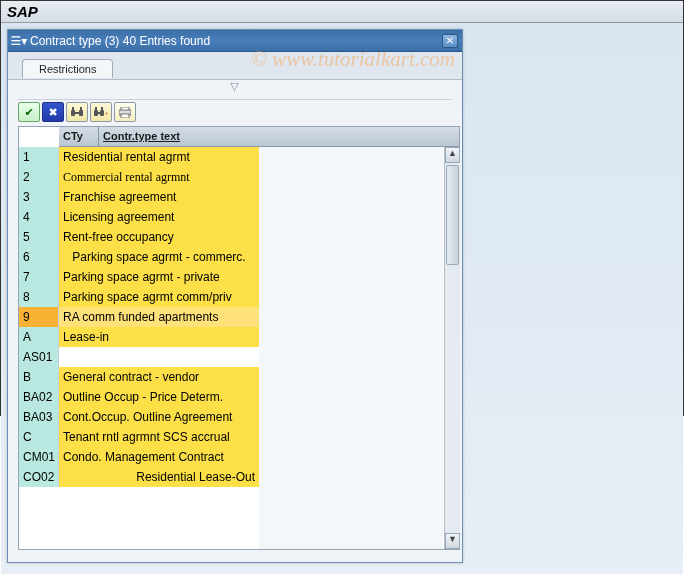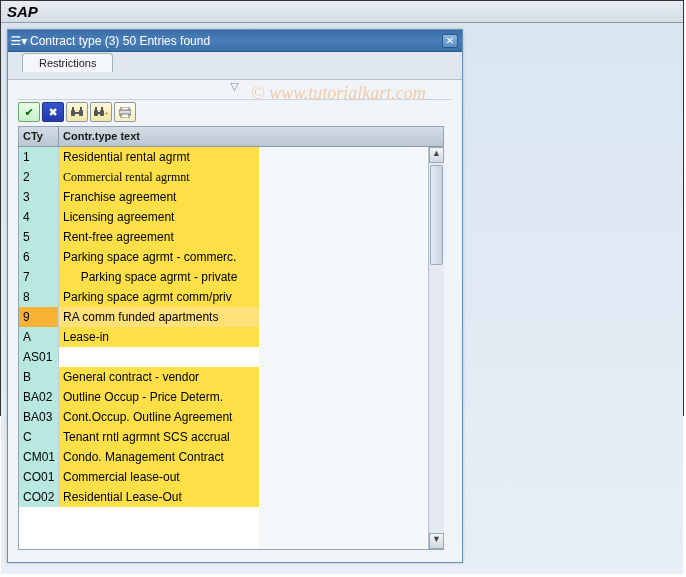--- a/index.html
+++ b/index.html
@@ -31,28 +31,27 @@
   .app-body {
     position: relative;
     height: 551px;
     background: linear-gradient(to bottom, #d9e6f2 0%, #e8eef5 100%);
     padding: 6px;
   }
   .watermark {
     position: absolute;
     top: 24px;
     left: 250px;
-    font-size: 18px;
+    font-size: 21px;
     color: #f0b070;
     opacity: 0.6;
     font-family: Georgia, serif;
     font-style: italic;
     pointer-events: none;
     z-index: 50;
-    margin-top: 36px;
   }
   .dialog {
     position: relative;
     width: 456px;
     height: 534px;
     background: #f0f4f8;
     border: 1px solid #6a8fb5;
     box-shadow: 0 0 3px rgba(0,0,0,0.2);
   }
   .dialog-titlebar {
@@ -82,21 +81,21 @@
     text-align: center;
     font-size: 10px;
     line-height: 12px;
     cursor: pointer;
     border-radius: 2px;
   }
   .tab-strip {
     height: 28px;
     background: #e0e6ee;
     border-bottom: 1px solid #b0bcc8;
-    padding-top: 0;
+    padding-top: 6px;
     padding-left: 14px;
   }
   .tab {
     display: inline-block;
     background: linear-gradient(to bottom,#f6f8fa,#dde4ec);
     border: 1px solid #a0adb9;
     border-bottom: none;
     border-radius: 4px 4px 0 0;
     padding: 3px 16px;
     font-size: 11px;
@@ -138,40 +137,41 @@
     justify-content: center;
     font-size: 11px;
   }
   .tbtn-check { background: linear-gradient(to bottom,#e8ffe8,#c8f0c8); color:#006400; border-color:#6aa56a;}
   .tbtn-cancel { background: linear-gradient(to bottom,#3355cc,#223aaa); color:#fff; border-color:#223388;}
   .tbtn-find,.tbtn-findnext { background: linear-gradient(to bottom,#fff8d8,#f0e6a8); }
   .tbtn-print { background: linear-gradient(to bottom,#fffff0,#f5eec0); }
 
   .table-wrap {
     position: relative;
-    margin: 2px 18px 10px 10px;
+    margin: 2px 2px 10px 10px;
     border: 1px solid #94a4b4;
     background: #fff;
     height: 424px;
+    padding-left: 40px;
   }
   .headers {
     display: flex;
     background: linear-gradient(to bottom,#d4dde6,#bac6d2);
     border-bottom: 1px solid #8a99a8;
     height: 20px;
     font-weight: bold;
     font-size: 11px;
     color: #1a1a1a;
   }
   .hcell {
     border-right: 1px solid #8a99a8;
     padding: 3px 4px;
   }
   .hcell.cty { width: 40px; }
-  .hcell.text { flex: 1; border-right: none; }
+  .hcell.text { flex: 1; border-right: none; text-decoration: underline; }
   .row {
     display: flex;
     height: 20px;
     font-size: 12px;
     color: #000;
   }
   .cell {
     padding: 3px 4px;
     overflow: hidden;
     white-space: nowrap;
@@ -233,21 +233,21 @@
 <div class="outer-border">
   <div class="app-titlebar">
     <span>SAP</span>
   </div>
   <div class="app-body">
     <div class="watermark">© www.tutorialkart.com</div>
 
     <div class="dialog">
       <div class="dialog-titlebar">
         <span class="tb-icon">☰▾</span>
-        <span class="tb-title">Contract type (3)   50 Entries found</span>
+        <span class="tb-title">Contract type (3)   40 Entries found</span>
         <span class="tb-close">✕</span>
       </div>
 
       <div class="tab-strip">
         <div class="tab active">Restrictions</div>
       </div>
 
       <div class="restriction-line" style="text-align:center;letter-spacing:1px;">▽</div>
       <div class="spacer-line"></div>
 
@@ -300,29 +300,29 @@
             <div class="row">
               <div class="cell cty">3</div>
               <div class="cell text" style="width: 200px; flex: 0 0 200px;">Franchise agreement</div>
             </div>
             <div class="row">
               <div class="cell cty">4</div>
               <div class="cell text" style="width: 200px; flex: 0 0 200px;">Licensing agreement</div>
             </div>
             <div class="row">
               <div class="cell cty">5</div>
-              <div class="cell text" style="width: 200px; flex: 0 0 200px;">Rent-free agreement</div>
+              <div class="cell text" style="width: 200px; flex: 0 0 200px;">Rent-free occupancy</div>
             </div>
             <div class="row">
               <div class="cell cty">6</div>
-              <div class="cell text" style="width: 200px; flex: 0 0 200px;">Parking space agrmt - commerc.</div>
+              <div class="cell text" style="width: 200px; flex: 0 0 200px; text-align: center;">Parking space agrmt - commerc.</div>
             </div>
             <div class="row">
               <div class="cell cty">7</div>
-              <div class="cell text" style="width: 200px; flex: 0 0 200px; text-align: center;">Parking space agrmt - private</div>
+              <div class="cell text" style="width: 200px; flex: 0 0 200px;">Parking space agrmt - private</div>
             </div>
             <div class="row">
               <div class="cell cty">8</div>
               <div class="cell text" style="width: 200px; flex: 0 0 200px;">Parking space agrmt comm/priv</div>
             </div>
             <div class="row selected">
               <div class="cell cty">9</div>
               <div class="cell text" style="width: 200px; flex: 0 0 200px;">RA comm funded apartments</div>
             </div>
             <div class="row">
@@ -346,26 +346,22 @@
             </div>
             <div class="row">
               <div class="cell cty">C</div>
               <div class="cell text" style="width: 200px; flex: 0 0 200px;">Tenant rntl agrmnt SCS accrual</div>
             </div>
             <div class="row">
               <div class="cell cty">CM01</div>
               <div class="cell text" style="width: 200px; flex: 0 0 200px;">Condo. Management Contract</div>
             </div>
             <div class="row">
-              <div class="cell cty">CO01</div>
-              <div class="cell text" style="width: 200px; flex: 0 0 200px;">Commercial lease-out</div>
-            </div>
-            <div class="row">
               <div class="cell cty">CO02</div>
-              <div class="cell text" style="width: 200px; flex: 0 0 200px;">Residential Lease-Out</div>
+              <div class="cell text" style="width: 200px; flex: 0 0 200px; text-align: right;">Residential Lease-Out</div>
             </div>
           </div>
         <div class="scrollbar">
           <div class="sbtn up">▲</div>
           <div class="thumb"></div>
           <div class="sbtn down">▼</div>
         </div>
       </div>
 
     </div>

